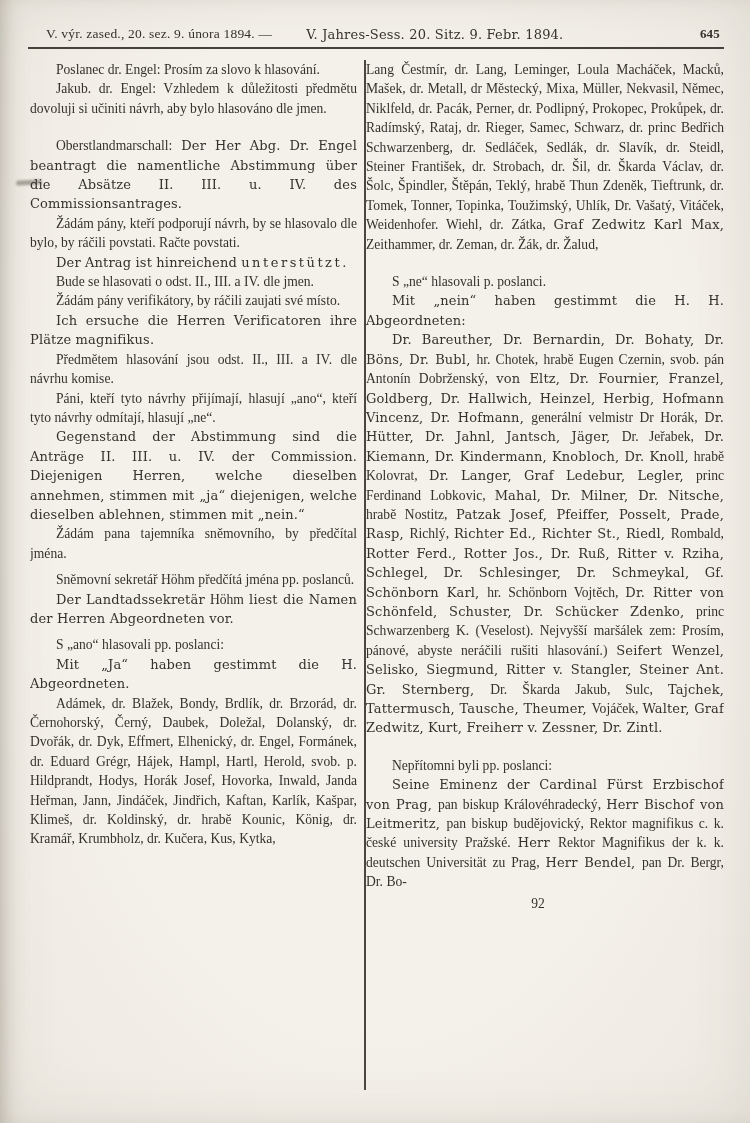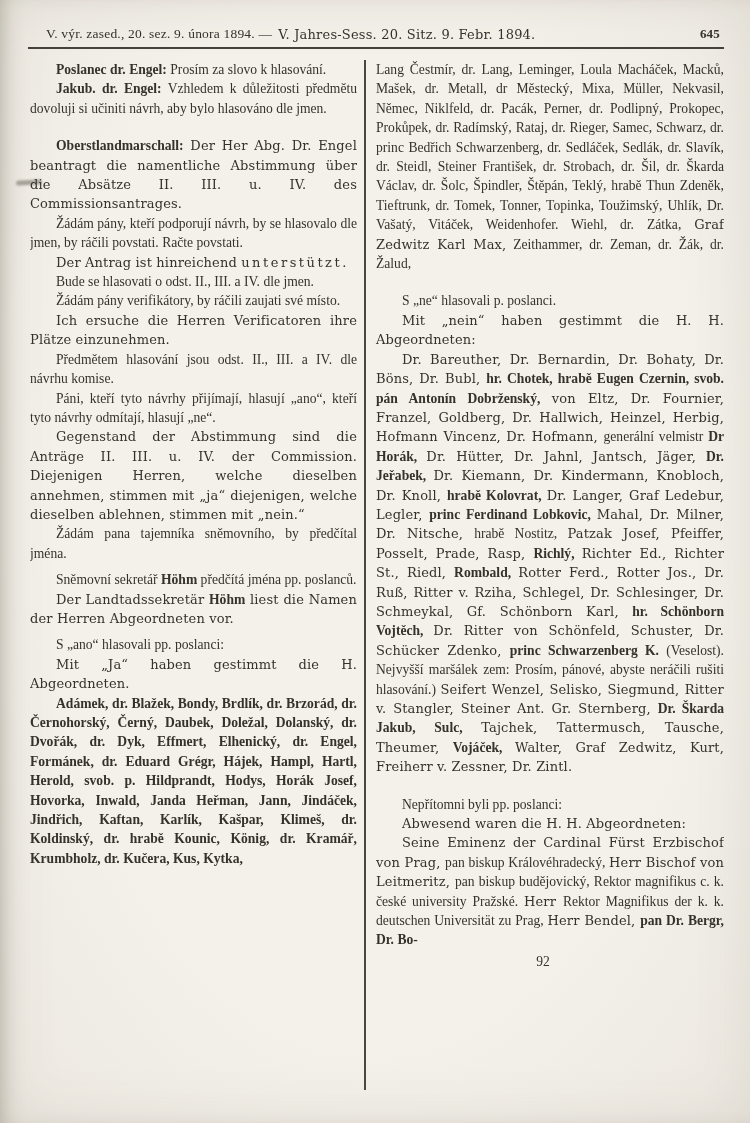--- a/index.html
+++ b/index.html
@@ -13,44 +13,44 @@
     background:radial-gradient(ellipse at 50% 45%, #f4f1ea 60%, #ece8e0 100%);
     box-shadow:inset 14px 0 22px -14px rgba(70,60,40,.35), inset 0 0 60px rgba(90,80,60,.10);
     color:#35322c;
   }
   .header{
     position:absolute;top:26px;left:46px;right:30px;
     display:flex;align-items:flex-end;
     font-size:13.5px;letter-spacing:.2px;white-space:nowrap;
   }
   .header .seg{margin-right:6px;}
-  .header .frk{font-family:"DejaVu Serif", serif;font-size:13px;}
+  .header .frk{font-family:"DejaVu Serif", serif;font-size:13px;margin-left:28px;}
   .header .pagenum{margin-left:auto;font-weight:bold;font-size:13px;}
   .rule{
     position:absolute;top:47px;left:28px;right:26px;height:2px;
     background:#45423b;
   }
   .columns{
     position:absolute;top:60px;left:30px;right:26px;height:1030px;
     display:flex;overflow:hidden;
   }
   .col{
     font-size:13.6px;line-height:19.4px;text-align:justify;
   }
   .col-left{width:334px;padding-right:7px;box-sizing:border-box;}
   .col-right{
-    width:360px;flex:1;padding-left:10px;box-sizing:border-box;
+    width:360px;flex:1;box-sizing:border-box;
     border-left:2px solid #4b473f;
   }
   .para{margin:0;text-indent:26px;}
   .para.noindent{text-indent:0;}
   .para.gap{margin-top:18px;}
   .para.gapsm{margin-top:7px;}
   .para.align-right{text-align:center;padding-right:14px;text-indent:0;margin-top:2px;}
-  .b{font-weight:bold;margin-top:36px;}
+  .b{font-weight:normal;margin-top:36px;}
   .f{font-family:"DejaVu Serif", serif;font-size:13px;letter-spacing:.15px;}
   .sp{letter-spacing:2.5px;}
   .smudge{
     position:absolute;left:16px;top:180px;width:26px;height:5px;
     background:#6b675e;border-radius:3px;filter:blur(1px);opacity:.55;
     transform:rotate(-3deg);
   }
 </style>
 </head>
 <body>
@@ -64,40 +64,39 @@
   </div>
 
   <div class="rule"></div>
   <div class="smudge"></div>
 
   <div class="columns">
     <div class="col col-left" id="left-col">
         <p class="para"><span class="b">Poslanec dr. Engel:</span><span> Prosím za slovo k hlasování.</span></p>
         <p class="para"><span class="b">Jakub. dr. Engel:</span><span> Vzhledem k důležitosti předmětu dovoluji si učiniti návrh, aby bylo hlasováno dle jmen.</span></p>
         <p class="para gap"><span class="b">Oberstlandmarschall:</span><span class="f"> Der Her Abg. Dr. Engel beantragt die namentliche Abstimmung über die Absätze II. III. u. IV. des Commissionsantrages.</span></p>
-        <p class="para"><span>Žádám pány, kteří podporují návrh, by se hlasovalo dle jmen, by ráčili povstati. Račte povstati.</span></p>
+        <p class="para"><span>Žádám pány, kteří podporují návrh, by se hlasovalo dle bylo, by ráčili povstati. Račte povstati.</span></p>
         <p class="para"><span class="f">Der Antrag ist hinreichend </span><span class="f sp">unterstützt</span><span class="f">.</span></p>
         <p class="para"><span>Bude se hlasovati o odst. II., III. a IV. dle jmen.</span></p>
         <p class="para"><span>Žádám pány verifikátory, by ráčili zaujati své místo.</span></p>
-        <p class="para"><span class="f">Ich ersuche die Herren Verificatoren ihre Plätze einzunehmen.</span></p>
+        <p class="para"><span class="f">Ich ersuche die Herren Verificatoren ihre Plätze magnifikus.</span></p>
         <p class="para"><span>Předmětem hlasování jsou odst. II., III. a IV. dle návrhu komise.</span></p>
         <p class="para"><span>Páni, kteří tyto návrhy přijímají, hlasují „ano“, kteří tyto návrhy odmítají, hlasují „ne“.</span></p>
         <p class="para"><span class="f">Gegenstand der Abstimmung sind die Anträge II. III. u. IV. der Commission. Diejenigen Herren, welche dieselben annehmen, stimmen mit „ja“ diejenigen, welche dieselben ablehnen, stimmen mit „nein.“</span></p>
         <p class="para"><span>Žádám pana tajemníka sněmovního, by předčítal jména.</span></p>
         <p class="para gapsm"><span>Sněmovní sekretář </span><span class="b">Höhm</span><span> předčítá jména pp. poslanců.</span></p>
         <p class="para"><span class="f">Der Landtadssekretär </span><span class="b">Höhm</span><span class="f"> liest die Namen der Herren Abgeordneten vor.</span></p>
         <p class="para gapsm"><span>S „ano“ hlasovali pp. poslanci:</span></p>
         <p class="para"><span class="f">Mit „Ja“ haben gestimmt die H. Abgeordneten.</span></p>
         <p class="para"><span class="b">Adámek, dr. Blažek, Bondy, Brdlík, dr. Brzorád, dr. Černohorský, Černý, Daubek, Doležal, Dolanský, dr. Dvořák, dr. Dyk, Effmert, Elhenický, dr. Engel, Formánek, dr. Eduard Grégr, Hájek, Hampl, Hartl, Herold, svob. p. Hildprandt, Hodys, Horák Josef, Hovorka, Inwald, Janda Heřman, Jann, Jindáček, Jindřich, Kaftan, Karlík, Kašpar, Klimeš, dr. Koldinský, dr. hrabě Kounic, König, dr. Kramář, Krumbholz, dr. Kučera, Kus, Kytka,</span></p>
       </div>
     <div class="col col-right" id="right-col">
         <p class="para noindent"><span>Lang Čestmír, dr. Lang, Leminger, Loula Macháček, Macků, Mašek, dr. Metall, dr Městecký, Mixa, Müller, Nekvasil, Němec, Niklfeld, dr. Pacák, Perner, dr. Podlipný, Prokopec, Prokůpek, dr. Radímský, Rataj, dr. Rieger, Samec, Schwarz, dr. princ Bedřich Schwarzenberg, dr. Sedláček, Sedlák, dr. Slavík, dr. Steidl, Steiner František, dr. Strobach, dr. Šil, dr. Škarda Václav, dr. Šolc, Špindler, Štěpán, Teklý, hrabě Thun Zdeněk, Tieftrunk, dr. Tomek, Tonner, Topinka, Toužimský, Uhlík, Dr. Vašatý, Vitáček, Weidenhofer. Wiehl, dr. Zátka, </span><span class="f">Graf Zedwitz Karl Max,</span><span> Zeithammer, dr. Zeman, dr. Žák, dr. Žalud,</span></p>
         <p class="para gap"><span>S „ne“ hlasovali p. poslanci.</span></p>
         <p class="para"><span class="f">Mit „nein“ haben gestimmt die H. H. Abgeordneten:</span></p>
         <p class="para"><span class="f">Dr. Bareuther, Dr. Bernardin, Dr. Bohaty, Dr. Böns, Dr. Bubl, </span><span class="b">hr. Chotek, hrabě Eugen Czernin, svob. pán Antonín Dobrženský, </span><span class="f">von Eltz, Dr. Fournier, Franzel, Goldberg, Dr. Hallwich, Heinzel, Herbig, Hofmann Vincenz, Dr. Hofmann, </span><span>generální velmistr </span><span class="b">Dr Horák, </span><span class="f">Dr. Hütter, Dr. Jahnl, Jantsch, Jäger, </span><span class="b">Dr. Jeřabek, </span><span class="f">Dr. Kiemann, Dr. Kindermann, Knobloch, Dr. Knoll, </span><span class="b">hrabě Kolovrat, </span><span class="f">Dr. Langer, Graf Ledebur, Legler, </span><span class="b">princ Ferdinand Lobkovic, </span><span class="f">Mahal, Dr. Milner, Dr. Nitsche, </span><span>hrabě Nostitz, </span><span class="f">Patzak Josef, Pfeiffer, Posselt, Prade, Rasp, </span><span class="b">Richlý, </span><span class="f">Richter Ed., Richter St., Riedl, </span><span class="b">Rombald, </span><span class="f">Rotter Ferd., Rotter Jos., Dr. Ruß, Ritter v. Rziha, Schlegel, Dr. Schlesinger, Dr. Schmeykal, Gf. Schönborn Karl, </span><span class="b">hr. Schönborn Vojtěch, </span><span class="f">Dr. Ritter von Schönfeld, Schuster, Dr. Schücker Zdenko, </span><span class="b">princ Schwarzenberg K. </span><span>(Veselost). Nejvyšší maršálek zem: Prosím, pánové, abyste neráčili rušiti hlasování.) </span><span class="f">Seifert Wenzel, Selisko, Siegmund, Ritter v. Stangler, Steiner Ant. Gr. Sternberg, </span><span class="b">Dr. Škarda Jakub, Sulc, </span><span class="f">Tajchek, Tattermusch, Tausche, Theumer, </span><span class="b">Vojáček, </span><span class="f">Walter, Graf Zedwitz, Kurt, Freiherr v. Zessner, Dr. Zintl.</span></p>
         <p class="para gap"><span>Nepřítomni byli pp. poslanci:</span></p>
-        <p class="para"><span class="f">Abwesend waren die H. H. Abgeordneten:</span></p>
         <p class="para"><span class="f">Seine Eminenz der Cardinal Fürst Erzbischof von Prag, </span><span>pan biskup Královéhradecký, </span><span class="f">Herr Bischof von Leitmeritz, </span><span>pan biskup budějovický, Rektor magnifikus c. k. české university Pražské. </span><span class="f">Herr </span><span>Rektor Magnifikus der k. k. deutschen Universität zu Prag, </span><span class="f">Herr Bendel, </span><span class="b">pan Dr. Bergr, Dr. Bo-</span></p>
         <p class="para align-right"><span>92</span></p>
       </div>
   </div>
 
 </div>
 
 </body></html>

